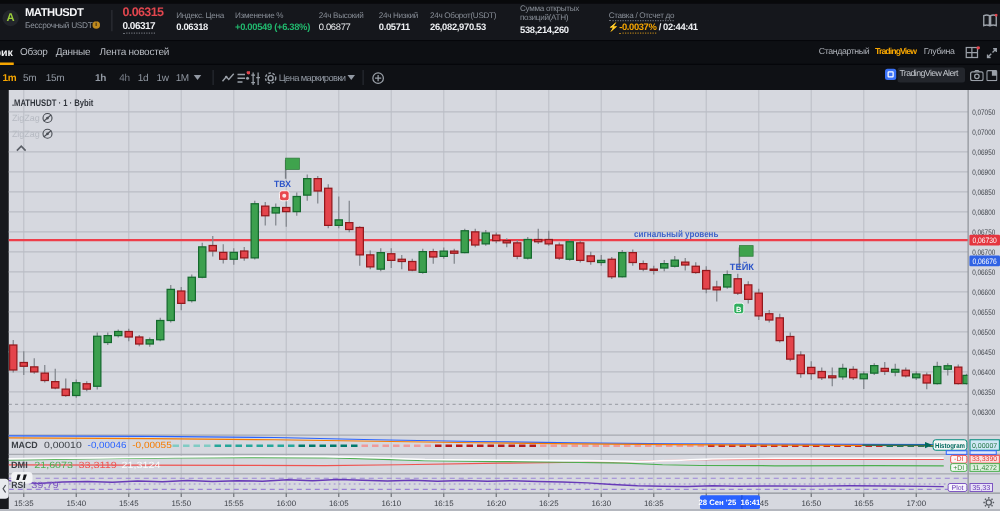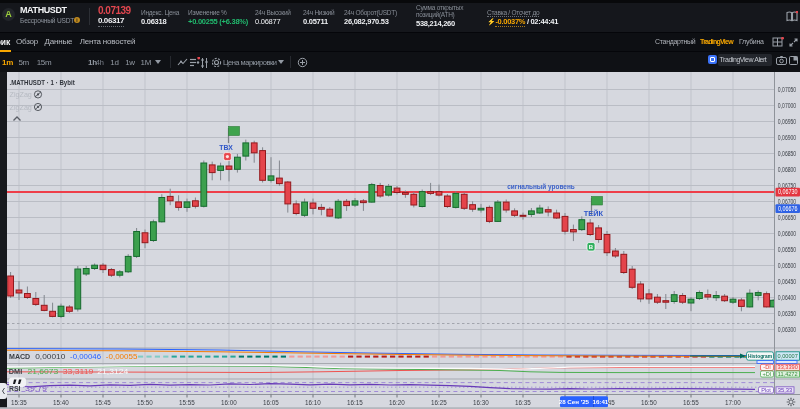--- a/index.html
+++ b/index.html
@@ -6,26 +6,26 @@
 </style></head>
 <body>
 <div style="position:relative;width:800px;height:409px">
 <div style="position:absolute;left:0;top:0;width:800px;height:33px;background:#15171c;border-bottom:1px solid #05060a">
       <div style="position:absolute;left:0;top:0;width:800px;height:3px;background:#08090b"></div>
       <div style="position:absolute;left:2px;top:8px;width:13px;height:13px;border-radius:50%;background:#23262b;text-align:center;line-height:13px;font-size:9px;font-weight:bold;color:#9ccf3c">A</div>
       <div style="position:absolute;left:20px;top:5px;font-size:9px;font-weight:bold;color:#f5f6f8;letter-spacing:-0.4px">MATHUSDT</div>
       <div style="position:absolute;left:20px;top:16.5px;font-size:6.6px;letter-spacing:-0.2px;color:#8f959e">Бессрочный USDT</div>
       <div style="position:absolute;left:74px;top:17px;width:6px;height:6px;border-radius:50%;background:#c08a1e;color:#15171c;font-size:5px;line-height:6px;text-align:center;font-weight:bold">i</div>
       <div style="position:absolute;left:89px;top:8px;width:1px;height:17px;background:#2c2f35"></div>
-      <div style="position:absolute;left:98px;top:5px;font-size:10px;font-weight:bold;letter-spacing:-0.5px;color:#e2464e">0.07139</div>
+      <div style="position:absolute;left:98px;top:5px;font-size:10px;font-weight:bold;letter-spacing:-0.5px;color:#e2464e">0.06315</div>
       <div style="position:absolute;left:98px;top:16px;font-size:8px;font-weight:bold;letter-spacing:-0.4px;color:#f0f1f4;border-bottom:1px dotted #6a6e75;padding-bottom:0.5px">0.06317</div>
       <div style="position:absolute;left:141px;top:8.5px;font-size:6.5px;letter-spacing:-0.25px;color:#878d96;white-space:nowrap">Индекс. Цена</div>
       <div style="position:absolute;left:141px;top:17px;font-size:7.5px;letter-spacing:-0.25px;font-weight:bold;color:#eef0f3;white-space:nowrap">0.06318</div>
       <div style="position:absolute;left:188px;top:8.5px;font-size:6.5px;letter-spacing:-0.25px;color:#878d96;white-space:nowrap">Изменение %</div>
-      <div style="position:absolute;left:188px;top:17px;font-size:7.5px;letter-spacing:-0.25px;font-weight:bold;color:#21ba6e;white-space:nowrap">+0.00255 (+6.38%)</div>
+      <div style="position:absolute;left:188px;top:17px;font-size:7.5px;letter-spacing:-0.25px;font-weight:bold;color:#21ba6e;white-space:nowrap">+0.00549 (+6.38%)</div>
       <div style="position:absolute;left:255px;top:8.5px;font-size:6.5px;letter-spacing:-0.25px;color:#878d96;white-space:nowrap">24ч Высокий</div>
       <div style="position:absolute;left:255px;top:17px;font-size:7.5px;letter-spacing:-0.25px;font-weight:normal;color:#eef0f3;white-space:nowrap">0.06877</div>
       <div style="position:absolute;left:303px;top:8.5px;font-size:6.5px;letter-spacing:-0.25px;color:#878d96;white-space:nowrap">24ч Низкий</div>
       <div style="position:absolute;left:303px;top:17px;font-size:7.5px;letter-spacing:-0.25px;font-weight:bold;color:#eef0f3;white-space:nowrap">0.05711</div>
       <div style="position:absolute;left:344px;top:8.5px;font-size:6.5px;letter-spacing:-0.25px;color:#878d96;white-space:nowrap">24ч Оборот(USDT)</div>
       <div style="position:absolute;left:344px;top:17px;font-size:7.5px;letter-spacing:-0.25px;font-weight:bold;color:#eef0f3;white-space:nowrap">26,082,970.53</div>
       <div style="position:absolute;left:416px;top:4px;font-size:6.5px;letter-spacing:-0.25px;line-height:7px;color:#878d96">Сумма открытых<br>позиций(ATH)</div>
       <div style="position:absolute;left:416px;top:19px;font-size:7.5px;letter-spacing:-0.25px;font-weight:bold;color:#eef0f3">538,214,260</div>
       <div style="position:absolute;left:487px;top:8.5px;font-size:6.5px;letter-spacing:-0.25px;color:#878d96;border-bottom:1px dotted #6a6e75;padding-bottom:0.5px">Ставка / Отсчет до</div>
       <div style="position:absolute;left:487px;top:17px;font-size:7.5px;letter-spacing:-0.3px;font-weight:bold;white-space:nowrap"><span style="color:#f7a600;font-size:7px">⚡</span><span style="color:#f7a600;border-bottom:1px dotted #a87818">-0.0037%</span><span style="color:#eef0f3"> / 02:44:41</span></div>
@@ -51,21 +51,21 @@
       </svg>
       <svg width="9" height="9" viewBox="0 0 9 9" style="position:absolute;left:788.5px;top:5px">
         <path d="M5.5 1 L8 1 L8 3.5 M8 1 L5 4 M3.5 8 L1 8 L1 5.5 M1 8 L4 5" stroke="#9aa0a8" stroke-width="1.1" fill="none"></path>
       </svg>
     </div>
     <div style="position:absolute;left:0;top:52px;width:800px;height:20px;background:#0f1115">
       <div style="position:absolute;left:2px;top:5.5px;font-size:8px;letter-spacing:-0.3px;color:#f7a600;font-weight:bold">1m</div>
       <div style="position:absolute;left:18.4px;top:5.5px;font-size:8px;letter-spacing:-0.3px;color:#9299a3;font-weight:normal">5m</div>
       <div style="position:absolute;left:36.7px;top:5.5px;font-size:8px;letter-spacing:-0.3px;color:#9299a3;font-weight:normal">15m</div>
       <div style="position:absolute;left:57.8px;top:23px;font-size:8px;letter-spacing:-0.3px;color:#9299a3;font-weight:normal">30m</div>
-      <div style="position:absolute;left:88px;top:5.5px;font-size:8px;letter-spacing:-0.3px;color:#9299a3;font-weight:bold">1h</div>
+      <div style="position:absolute;left:76px;top:5.5px;font-size:8px;letter-spacing:-0.3px;color:#9299a3;font-weight:bold">1h</div>
       <div style="position:absolute;left:95.4px;top:5.5px;font-size:8px;letter-spacing:-0.3px;color:#777d87;font-weight:normal">4h</div>
       <div style="position:absolute;left:110.3px;top:5.5px;font-size:8px;letter-spacing:-0.3px;color:#9299a3;font-weight:normal">1d</div>
       <div style="position:absolute;left:125.2px;top:5.5px;font-size:8px;letter-spacing:-0.3px;color:#9299a3;font-weight:normal">1w</div>
       <div style="position:absolute;left:140.5px;top:5.5px;font-size:8px;letter-spacing:-0.3px;color:#9299a3;font-weight:normal">1M</div>
       <div style="position:absolute;left:155px;top:8px;width:0;height:0;border-left:3px solid transparent;border-right:3px solid transparent;border-top:4px solid #9299a3"></div>
       <div style="position:absolute;left:170px;top:4px;width:1px;height:12px;background:#272a30"></div>
       <svg width="11" height="11" viewBox="0 0 11 11" style="position:absolute;left:177px;top:5px">
         <path d="M1 8 L4 4.5 L6 6.5 L10 2" stroke="#9aa0a8" stroke-width="1.1" fill="none"></path>
         <circle cx="4" cy="4.5" r="1" fill="#9aa0a8"></circle>
       </svg>

